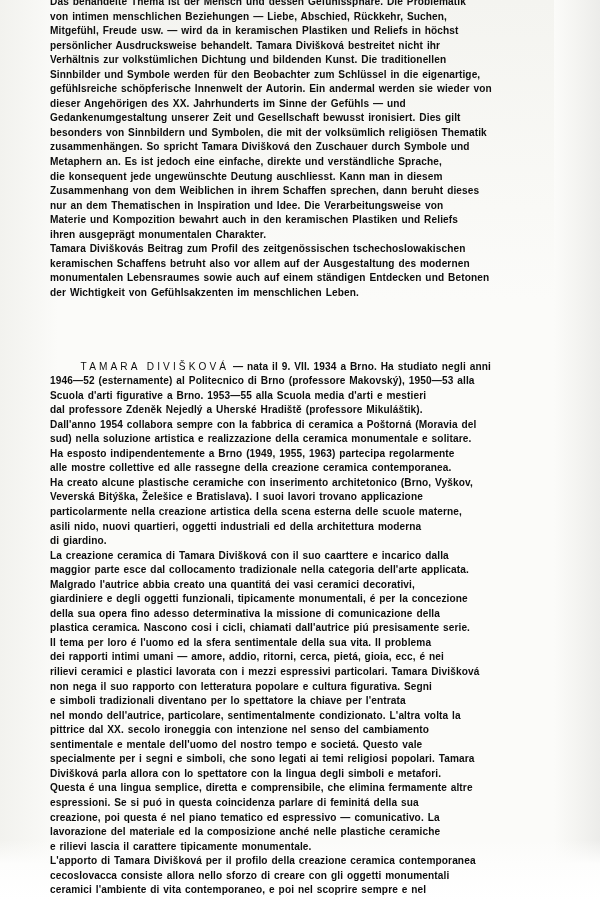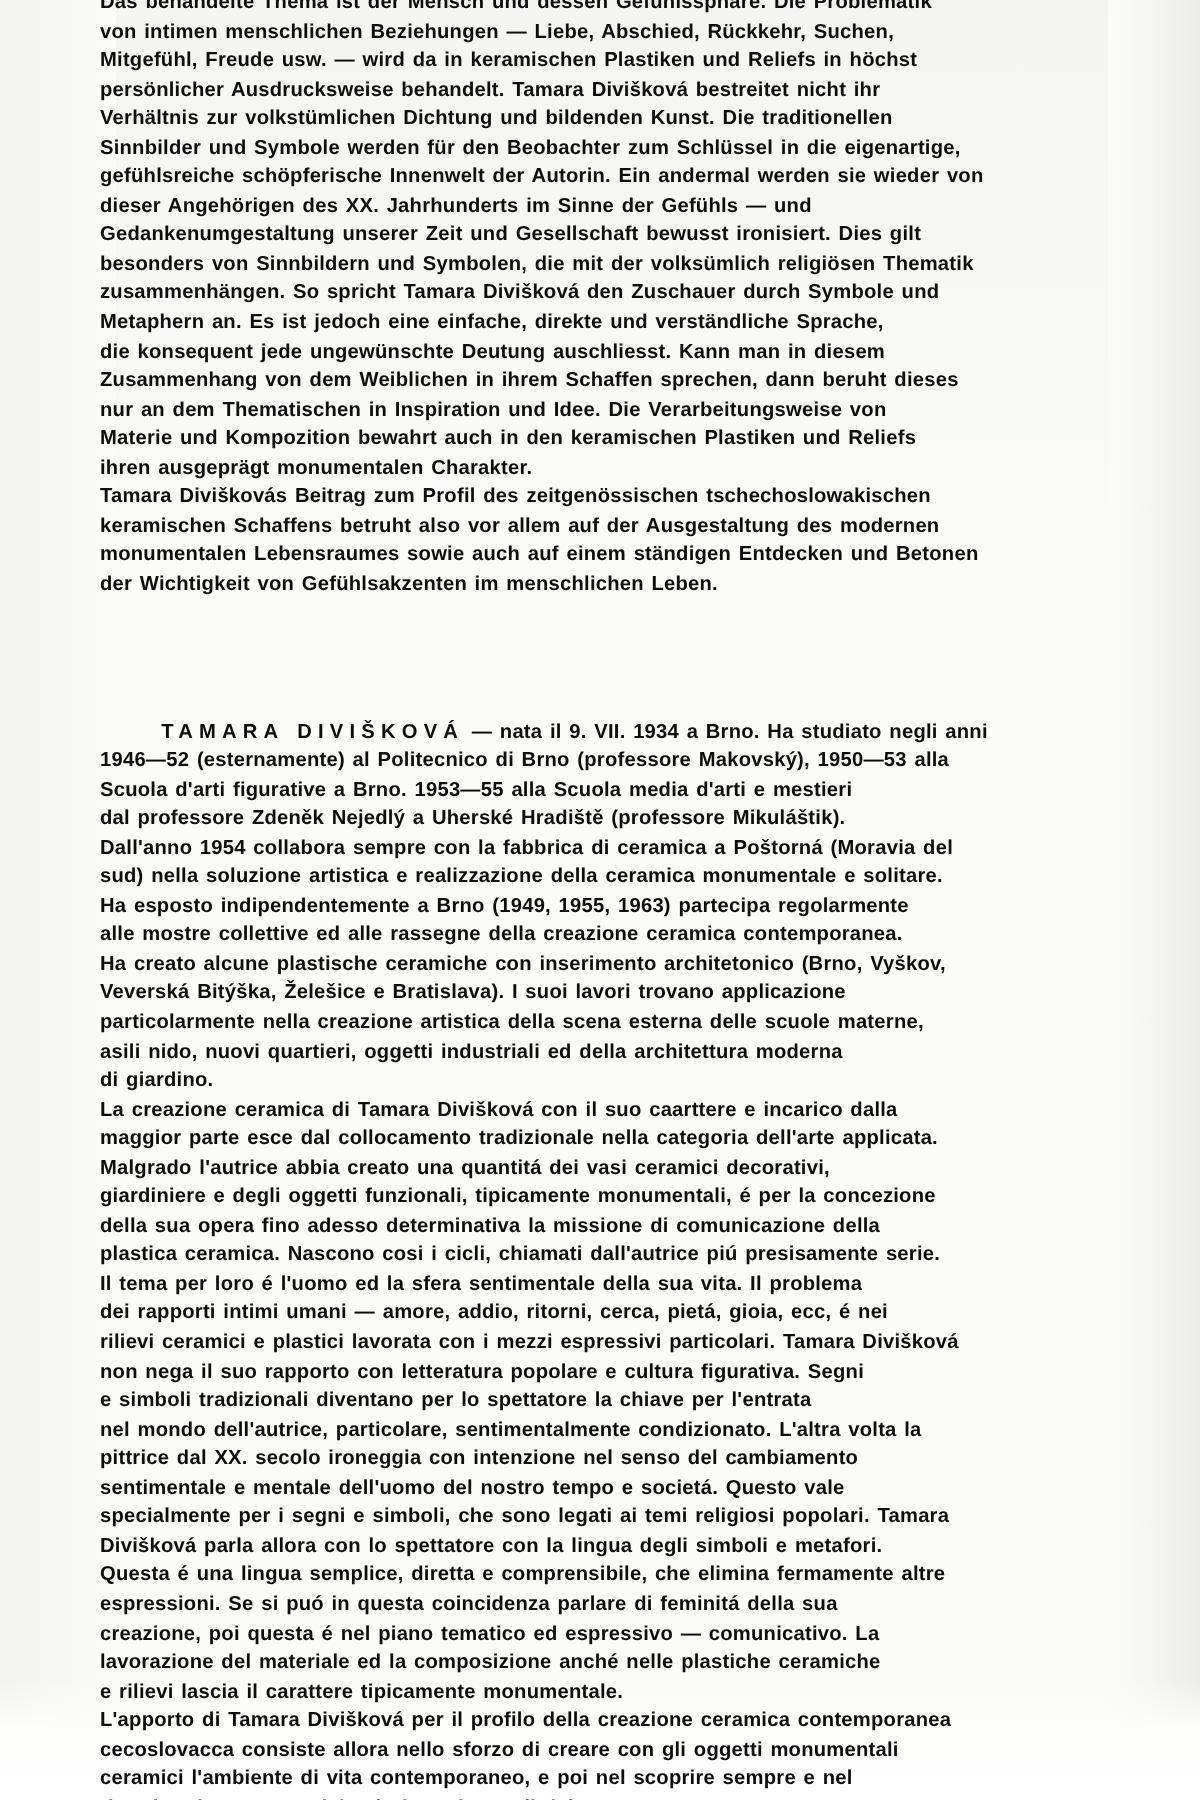--- a/index.html
+++ b/index.html
@@ -79,21 +79,21 @@
     -webkit-font-smoothing: none;
   }
 
   
   #block-german .para {
     clip-path: inset(5px 0 0 0);
   }
 
   .lead-name {
     letter-spacing: 3.1px;
-    font-weight: 700;
+    font-weight: 400;
   }
 </style>
 </head>
 <body>
 
 <div id="page">
 
   <div class="scan-tone-upper"></div>
   <div class="scan-tone-left"></div>
   <div class="scan-tone-right"></div>

